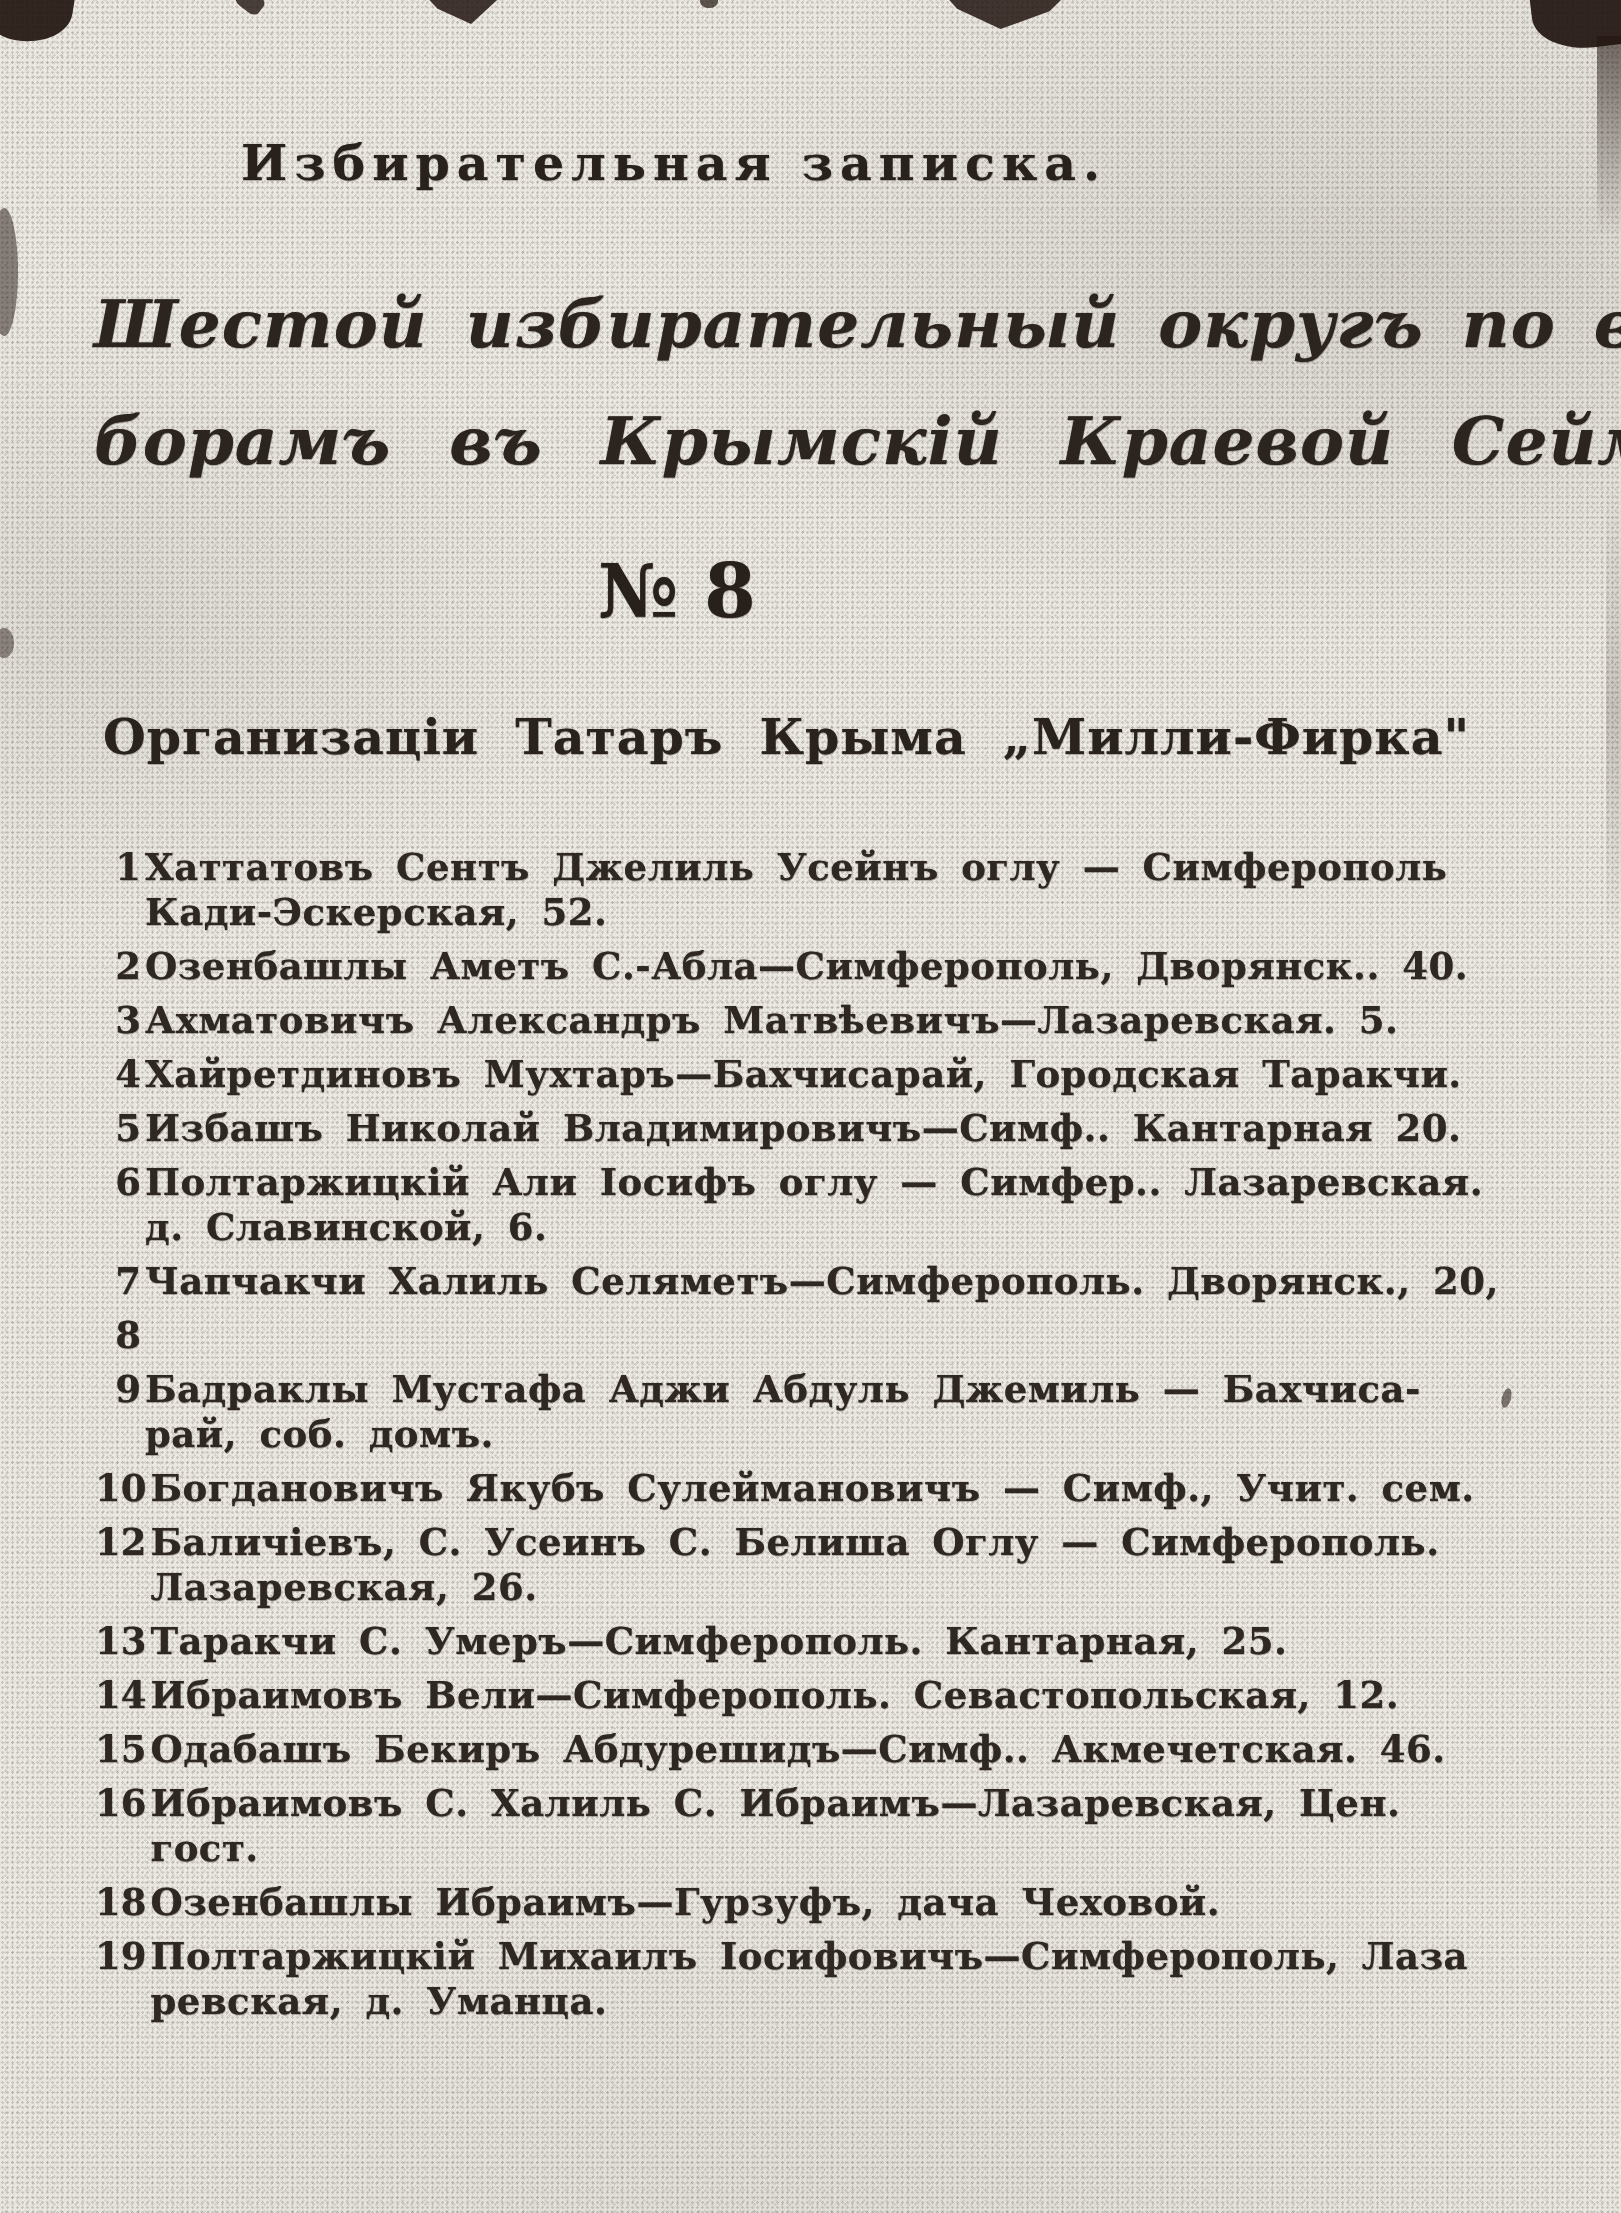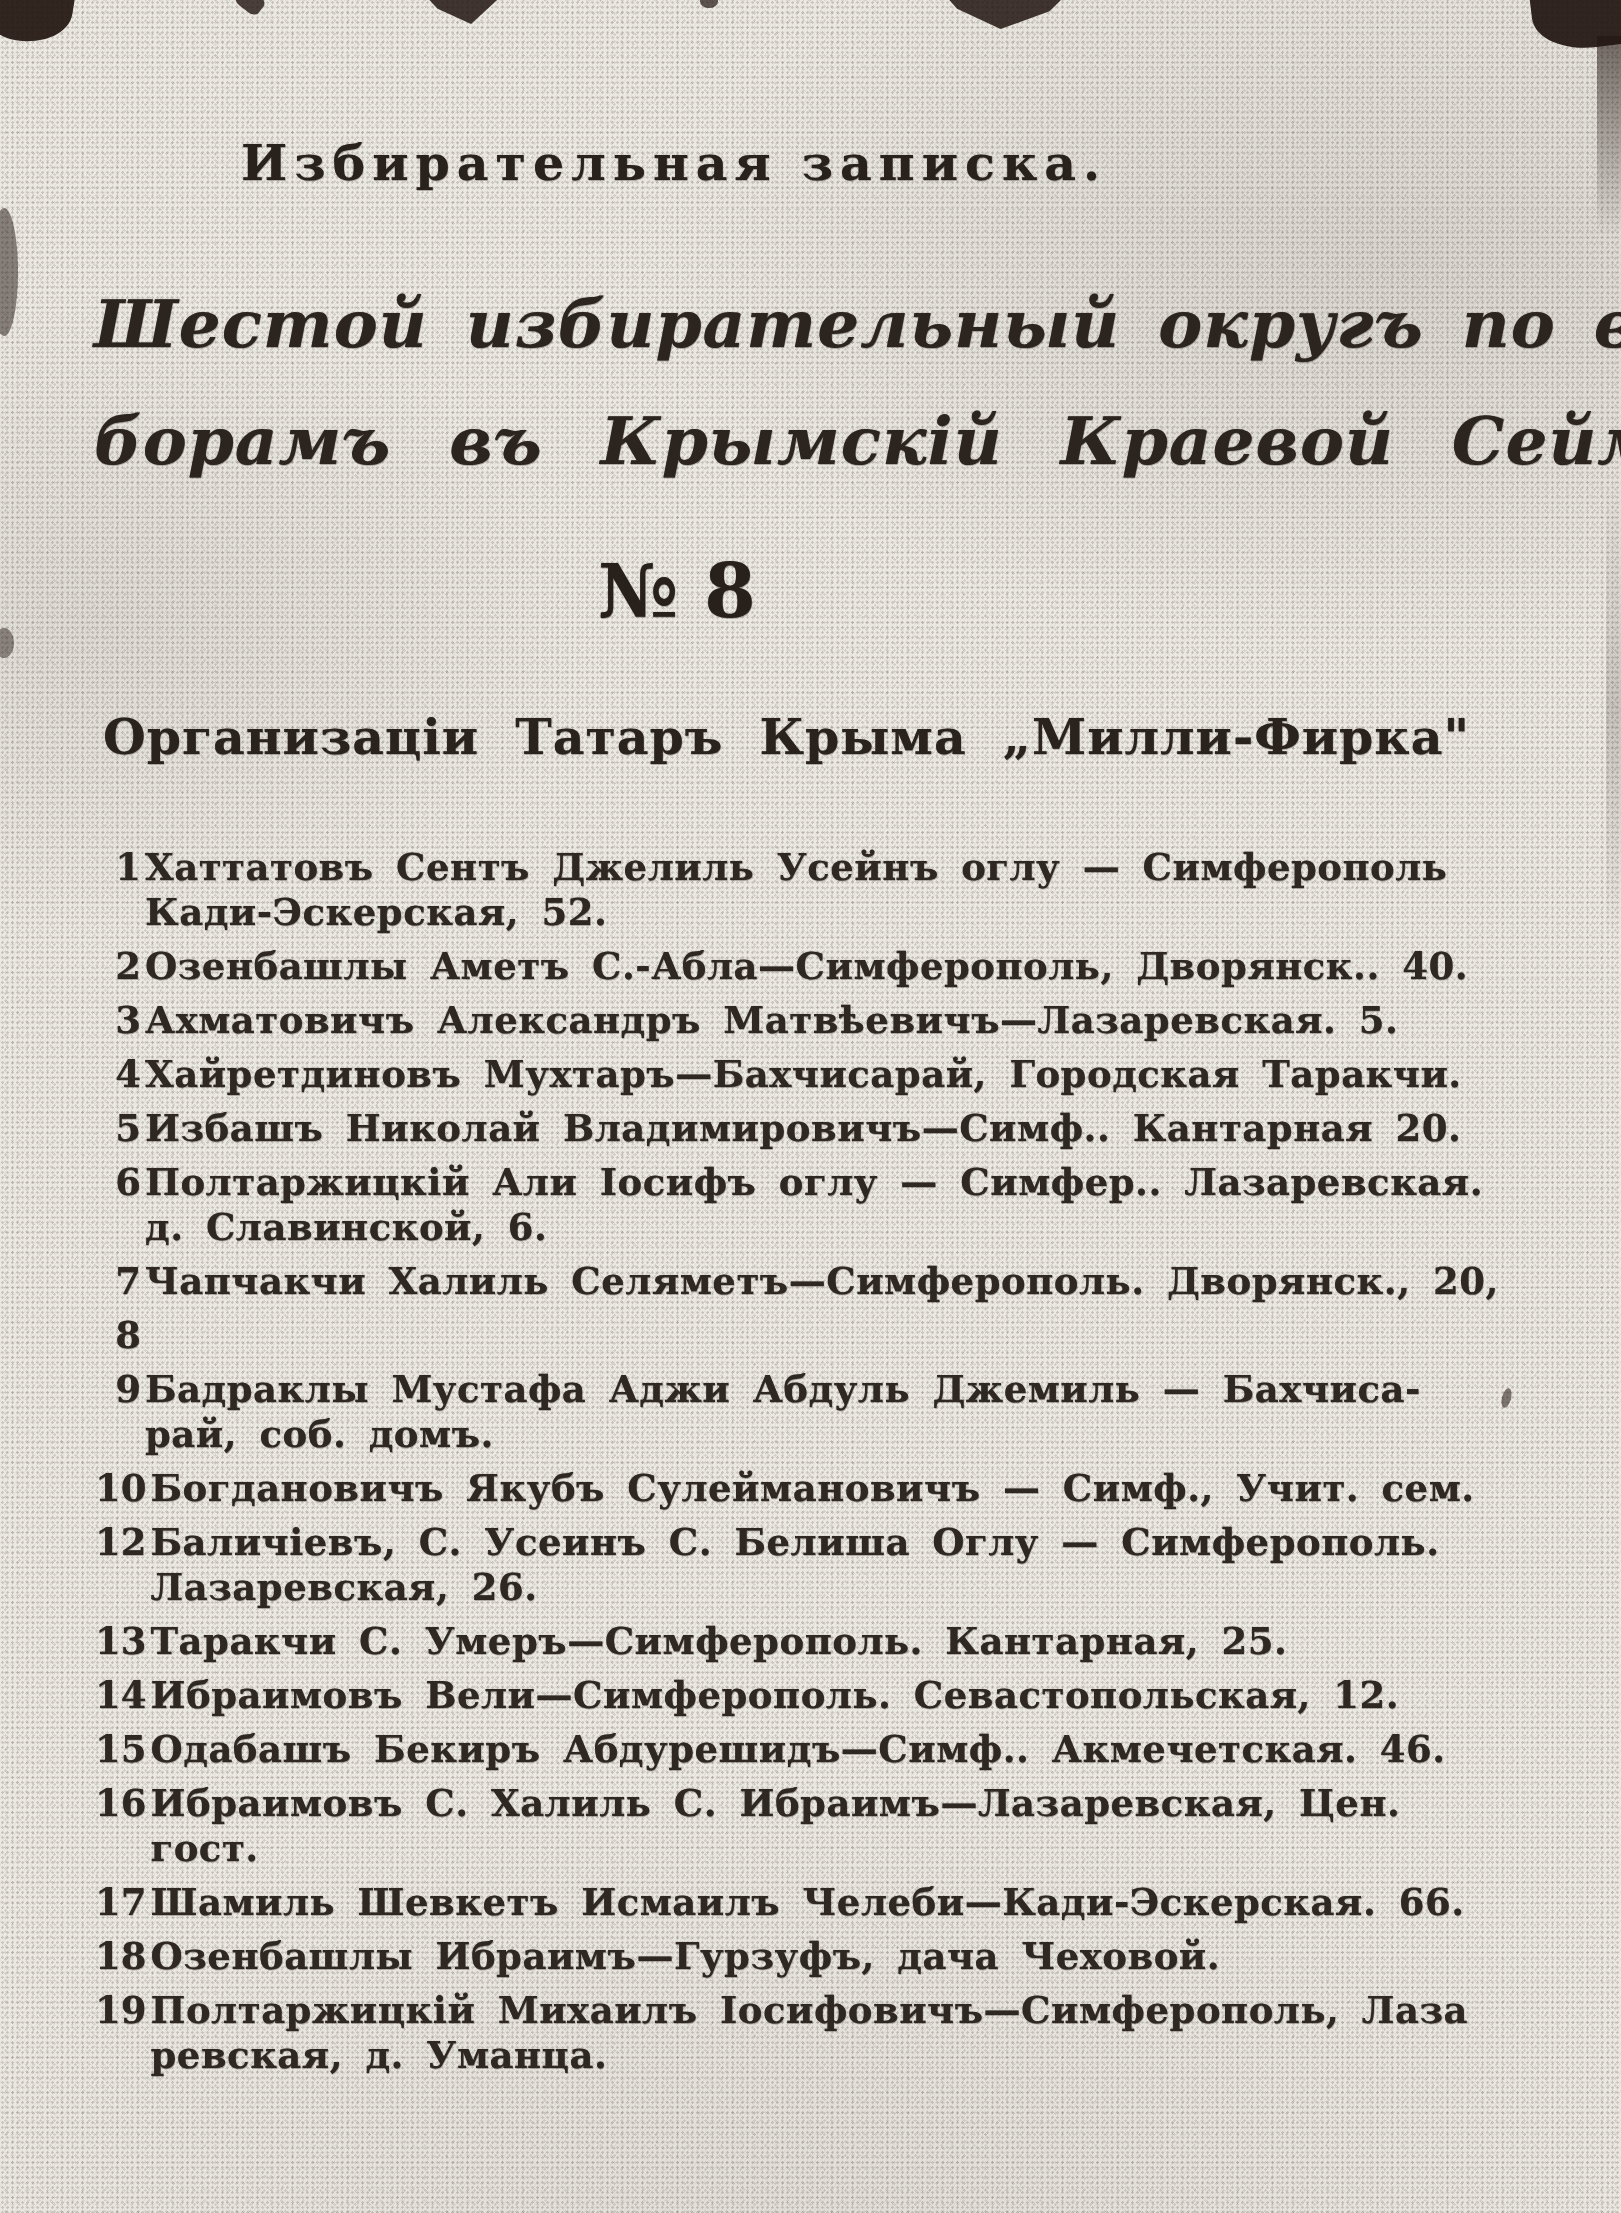--- a/index.html
+++ b/index.html
@@ -176,24 +176,20 @@
   <li class="row">
     <span class="num inked">15</span>
     <span class="txt inked">Одабашъ Бекиръ Абдурешидъ—Симф.. Акмечетская. 46.</span>
   </li>
 
   <li class="row">
     <span class="num inked">16</span>
     <span class="txt inked">Ибраимовъ С. Халиль С. Ибраимъ—Лазаревская, Цен. гост.</span>
   </li>
 
-  <li class="row">
-    <span class="num inked">17</span>
-    <span class="txt inked">Шамиль Шевкетъ Исмаилъ Челеби—Кади-Эскерская. 66.</span>
-  </li>
 
   <li class="row">
     <span class="num inked">18</span>
     <span class="txt inked">Озенбашлы Ибраимъ—Гурзуфъ, дача Чеховой.</span>
   </li>
 
   <li class="row">
     <span class="num inked">19</span>
     <span class="txt inked">Полтаржицкій Михаилъ Іосифовичъ—Симферополь, Лаза<br>ревская, д. Уманца.</span>
   </li>

